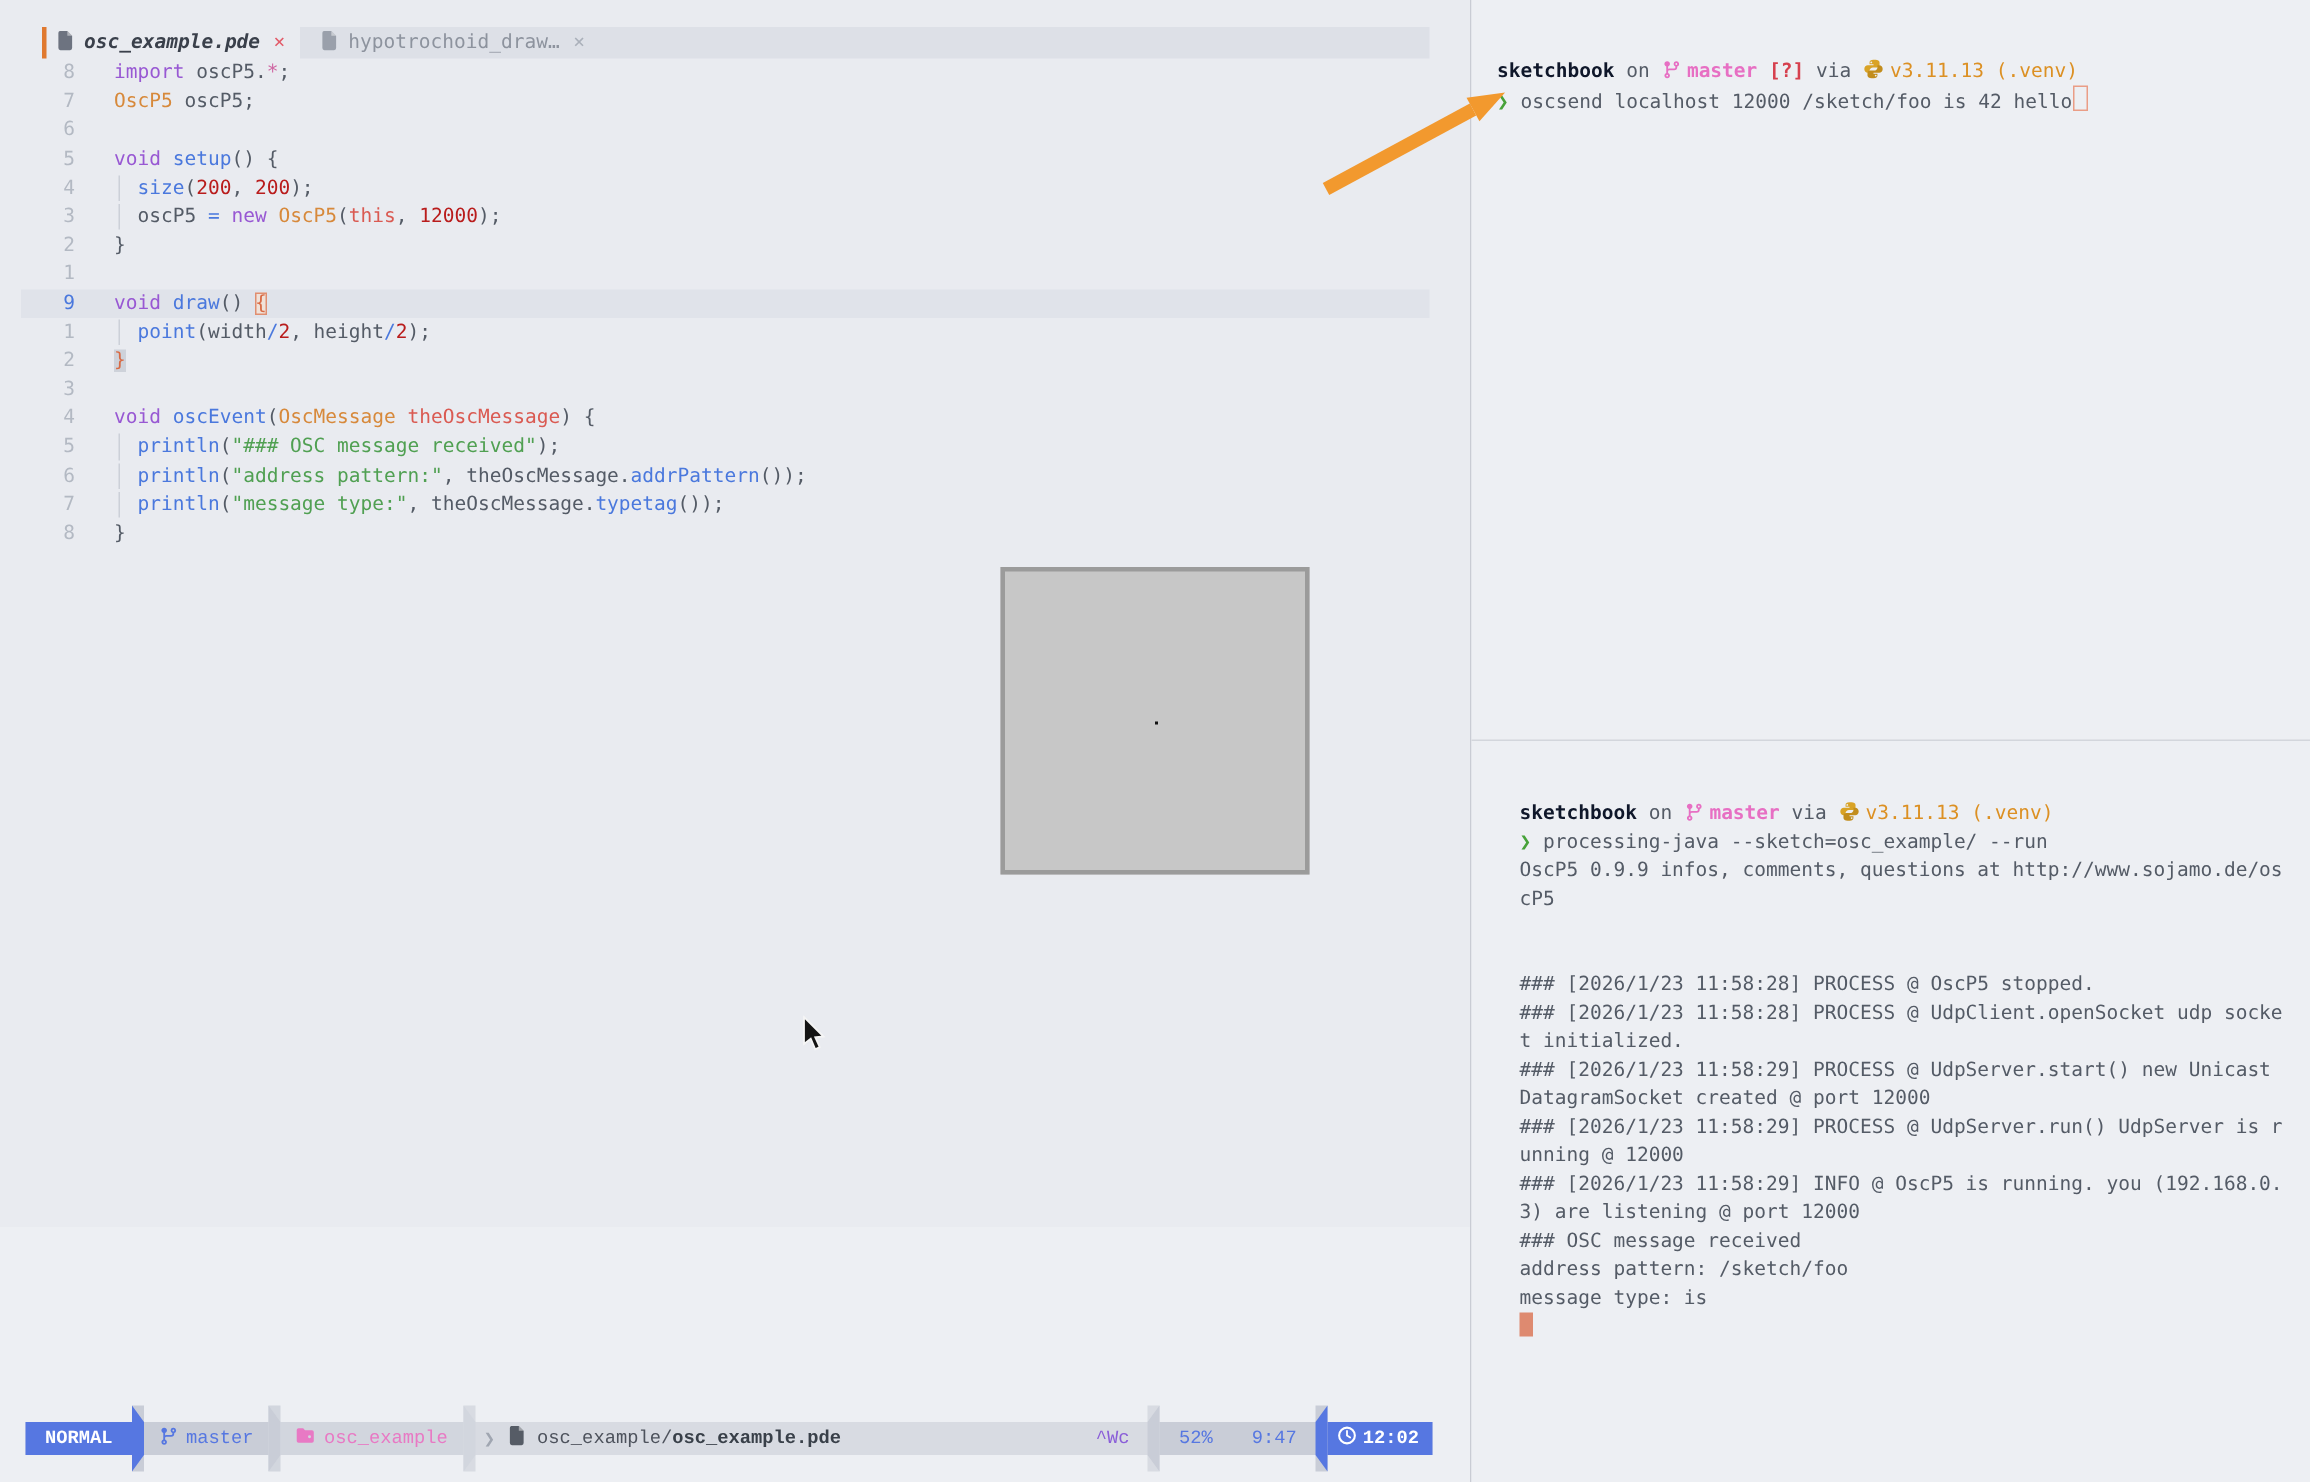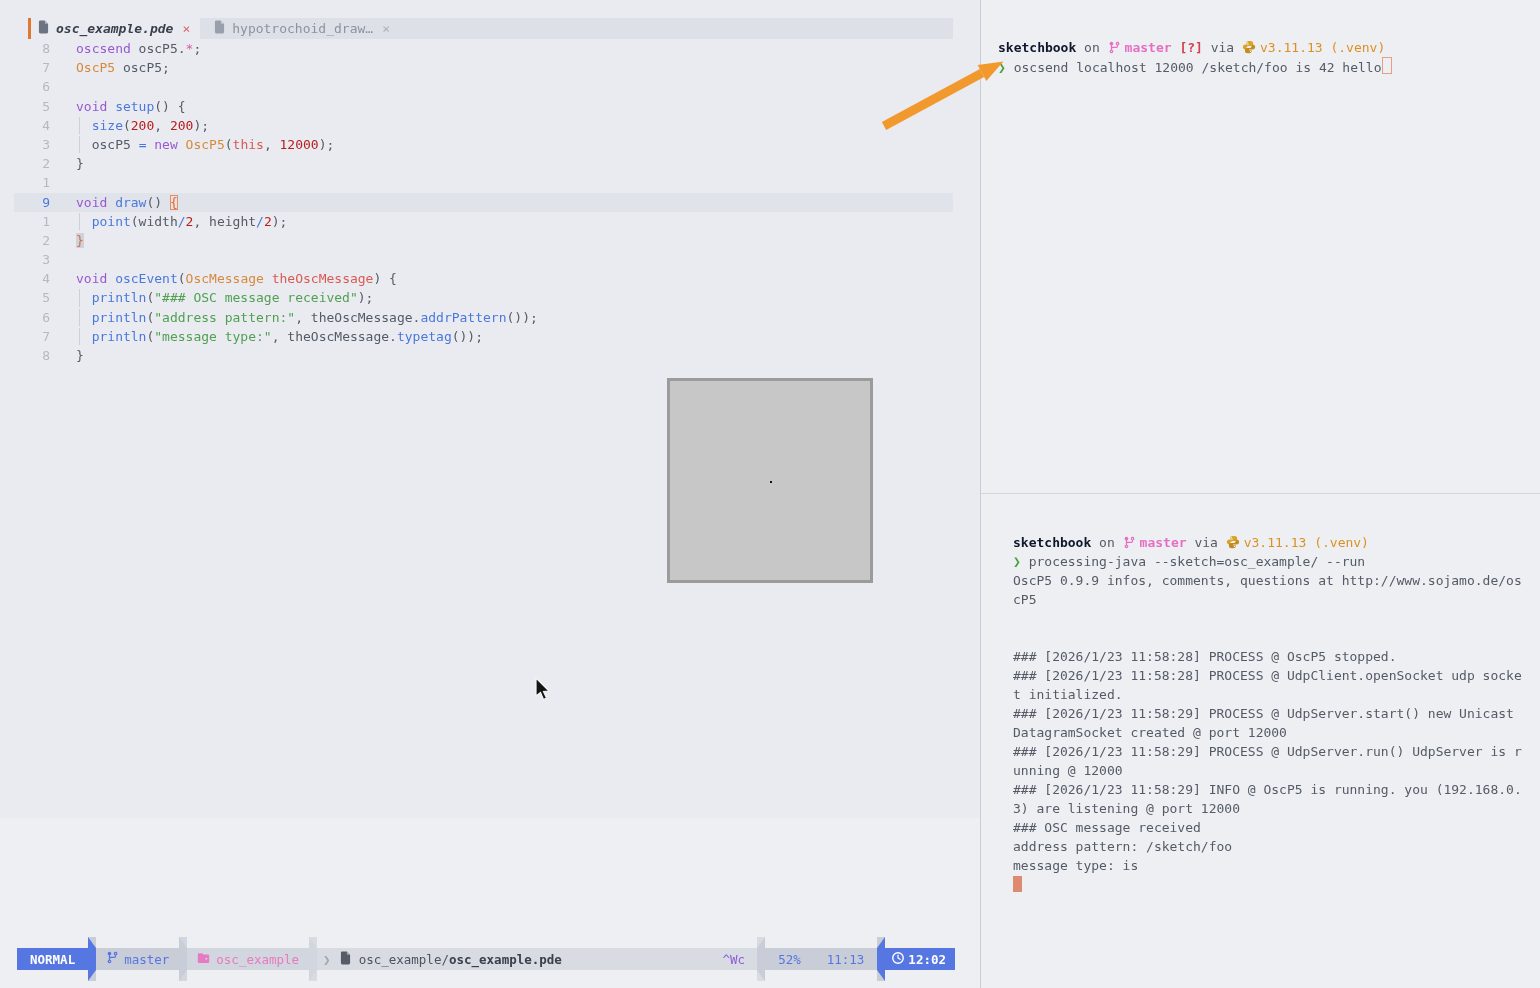--- a/index.html
+++ b/index.html
@@ -50,21 +50,21 @@
   .tok-pink-b{color:#e76fc3;font-weight:bold}
   .tok-red-b{color:#d6404e;font-weight:bold}
   .tok-orange{color:#dc9023}
   .tok-green-b{color:#47a239;font-weight:bold}
   .tok-cursor-hollow{display:inline-block;width:8px;height:15px;border:1px solid #ea9d86;vertical-align:-2px;}
   .tok-cursor-block{display:inline-block;width:9px;height:16px;background:#de8a70;vertical-align:-3px;}
   .icon{display:inline-block;vertical-align:-2px;margin-right:4px;}
   .icon.pink{color:#e76fc3;}
   
   .statusbar{position:absolute;left:17px;top:948px;width:938px;height:22px;background:#d8dbe2;
-    display:flex;align-items:center;font-size:12.5px;white-space:nowrap;}
+    display:flex;align-items:center;font-size:12.5px;white-space:nowrap;font-family:Liberation Mono, monospace;}
   .seg{height:22px;display:flex;align-items:center;}
   .seg-mode{background:#5677e1;color:#fff;font-weight:bold;padding:0 13px;}
   .pl-r{width:0;height:22px;border-top:11px solid transparent;border-bottom:11px solid transparent;}
   .pl-l{width:0;height:22px;border-top:11px solid transparent;border-bottom:11px solid transparent;}
   .arr-mode{border-left:8px solid #5677e1;background:#c9cdd7;}
   .seg-branch{background:#c9cdd7;color:#5677e1;padding:0 10px;}
   .seg-branch .icon{color:#5677e1;margin-right:5px;}
   .arr-branch{border-left:8px solid #c9cdd7;background:#d2d6de;}
   .seg-folder{background:#d2d6de;color:#e879c4;padding:0 10px;}
   .seg-folder .icon{color:#e879c4;margin-right:6px;}
@@ -108,21 +108,21 @@
               <path d="M2 .5h5.5L11 4v9a1.5 1.5 0 0 1-1.5 1.5h-7A1.5 1.5 0 0 1 1 13V2A1.5 1.5 0 0 1 2 .5z"></path>
               <path d="M7.5 .5 11 4H7.5z" fill="#fff" opacity=".45"></path>
             </svg></span>
         <span>hypotrochoid_draw…</span>
         <span class="tab-close-i">×</span>
       </div>
     </div>
   </div>
 
   <div class="code-area" id="code-area">
-      <div class="crow"><span class="gutter">8</span><div class="codeline"><span class="tok-purple">oscsend</span><span class="tok-text"> oscP5.</span><span class="tok-pink">*</span><span class="tok-text">;</span></div></div>
+      <div class="crow"><span class="gutter">8</span><div class="codeline"><span class="tok-purple">import</span><span class="tok-text"> oscP5.</span><span class="tok-pink">*</span><span class="tok-text">;</span></div></div>
       <div class="crow"><span class="gutter">7</span><div class="codeline"><span class="tok-type">OscP5</span><span class="tok-text"> oscP5;</span></div></div>
       <div class="crow"><span class="gutter">6</span><div class="codeline"></div></div>
       <div class="crow"><span class="gutter">5</span><div class="codeline"><span class="tok-purple">void</span><span class="tok-text"> </span><span class="tok-blue">setup</span><span class="tok-text">() {</span></div></div>
       <div class="crow"><span class="gutter">4</span><div class="codeline guide"><span class="tok-text">  </span><span class="tok-blue">size</span><span class="tok-text">(</span><span class="tok-number">200</span><span class="tok-text">, </span><span class="tok-number">200</span><span class="tok-text">);</span></div></div>
       <div class="crow"><span class="gutter">3</span><div class="codeline guide"><span class="tok-text">  oscP5 </span><span class="tok-blue">=</span><span class="tok-text"> </span><span class="tok-purple">new</span><span class="tok-text"> </span><span class="tok-type">OscP5</span><span class="tok-text">(</span><span class="tok-red">this</span><span class="tok-text">, </span><span class="tok-number">12000</span><span class="tok-text">);</span></div></div>
       <div class="crow"><span class="gutter">2</span><div class="codeline"><span class="tok-text">}</span></div></div>
       <div class="crow"><span class="gutter">1</span><div class="codeline"></div></div>
       <div class="crow current"><span class="gutter">9</span><div class="codeline"><span class="tok-purple">void</span><span class="tok-text"> </span><span class="tok-blue">draw</span><span class="tok-text">() </span><span class="tok-cursor-brace">{</span></div></div>
       <div class="crow"><span class="gutter">1</span><div class="codeline guide"><span class="tok-text">  </span><span class="tok-blue">point</span><span class="tok-text">(width</span><span class="tok-blue">/</span><span class="tok-number">2</span><span class="tok-text">, height</span><span class="tok-blue">/</span><span class="tok-number">2</span><span class="tok-text">);</span></div></div>
       <div class="crow"><span class="gutter">2</span><div class="codeline"><span class="tok-match-brace">}</span></div></div>
@@ -160,21 +160,21 @@
           </svg></span>
       <span>osc_example/</span>
         <b>osc_example.pde</b>
     </div>
     <div class="sb-spacer"></div>
     <span class="sb-wc">^Wc</span>
     <div class="pl-l arr-gray"></div>
     <div class="seg seg-pos">
       <span>52%</span>
       <span class="gap"></span>
-      <span>11:13</span>
+      <span>9:47</span>
     </div>
     <div class="pl-l arr-blue"></div>
     <div class="seg seg-time">
       <span class="icon icon-slot"><svg width="14" height="14" viewBox="0 0 16 16">
             <circle cx="8" cy="8" r="6" fill="none" stroke="#fff" stroke-width="1.6"></circle>
             <path d="M8 4.6V8l2.4 1.5" stroke="#fff" stroke-width="1.4" fill="none" stroke-linecap="round"></path>
           </svg></span>
       <span>12:02</span>
     </div>
   </div>

